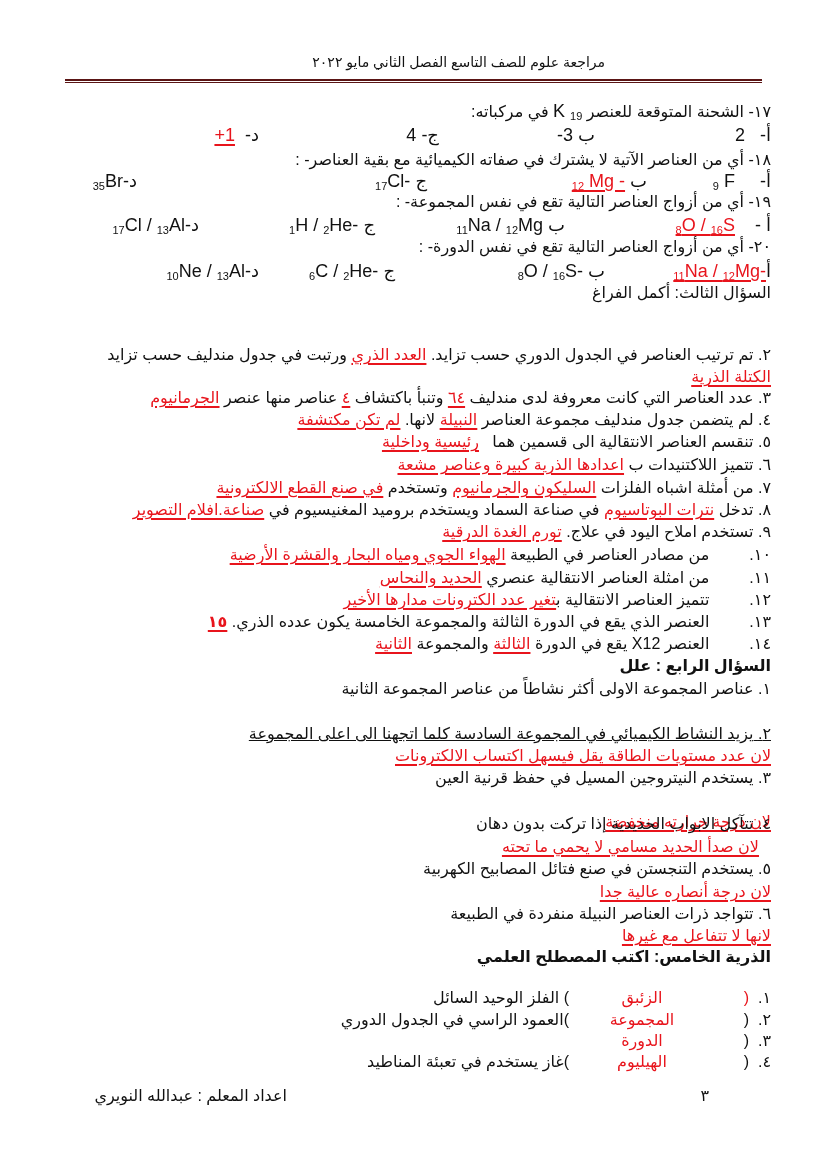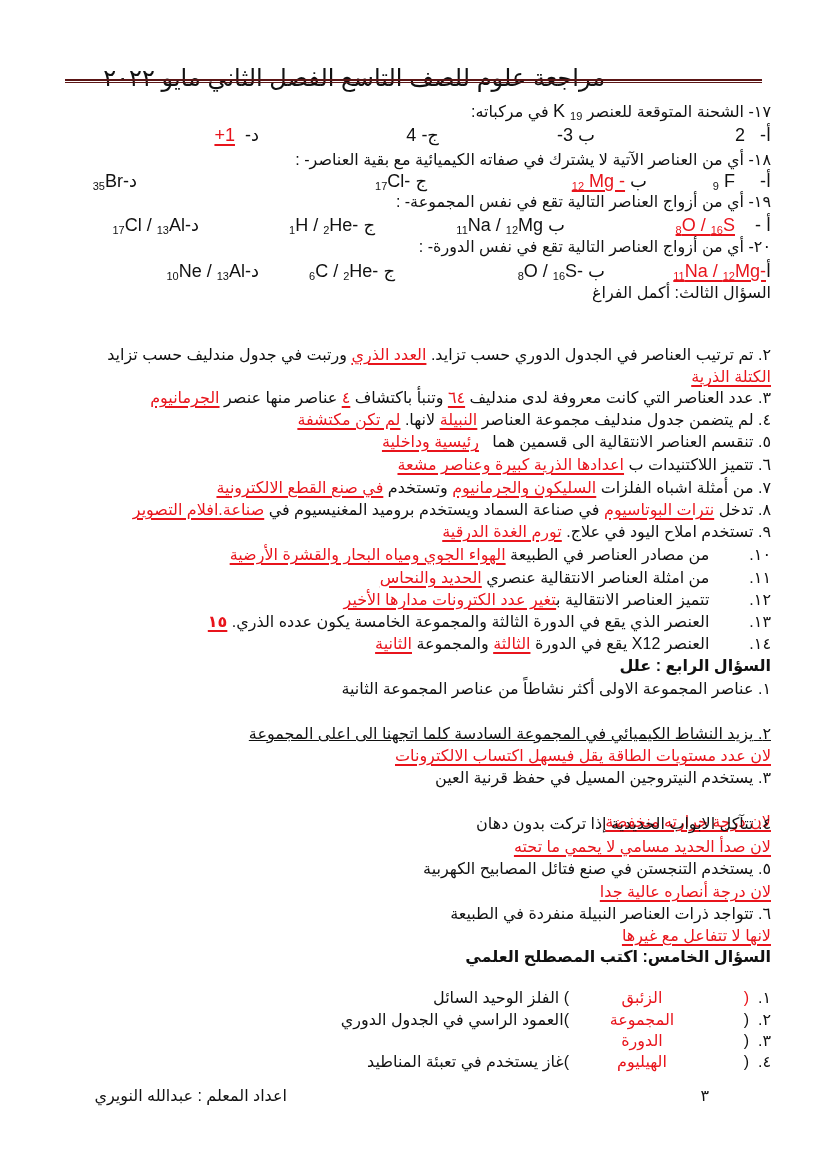--- a/index.html
+++ b/index.html
@@ -1,20 +1,20 @@
 <!DOCTYPE html>
 <html lang="ar" dir="rtl"><head>
 <meta charset="utf-8">
 <style>
   html, body { margin: 0; padding: 0; background: #ffffff; }
   body { width: 827px; height: 1169px; position: relative; overflow: hidden;
          font-family: "Liberation Sans", "DejaVu Sans", sans-serif; color: #111; }
   .page { position: absolute; left: 0; top: 0; width: 827px; height: 1169px; }
   .abs { position: absolute; white-space: nowrap; }
-  .header-title { right: 222px; top: 64px; font-size: 24px; }
+  .header-title { right: 222px; top: 54px; font-size: 14px; }
   .header-rule { left: 65px; right: 65px; top: 79px; height: 0; border-top: 2px solid #5a1515; border-bottom: 1px solid #5a1515; padding-top: 1px; }
   .t { font-size: 16px; line-height: 20px; }
   .b { font-weight: bold; }
   .red { color: #e8141c; }
   .u { text-decoration: underline; text-decoration-color: #e8141c; text-decoration-thickness: 2px; text-underline-offset: 3px; }
   sub { font-size: 11px; vertical-align: -3px; }
   .opt { font-size: 18px; }
   .ltr { direction: ltr; unicode-bidi: embed; }
   .footer { font-size: 16px; }
 </style>
@@ -97,27 +97,27 @@
   </div>
 
   <div class="abs t b" style="right:56px; top:656px;">السؤال الرابع : علل</div>
 
   <div class="abs t" style="right:56px; top:679px;"><span>١.</span> <span>عناصر المجموعة الاولى أكثر نشاطاً من عناصر المجموعة الثانية</span></div>
   <div class="abs t" style="right:56px; top:724px;text-decoration:underline;"><span>٢.</span> <span>يزيد النشاط الكيميائي في المجموعة السادسة كلما اتجهنا الى اعلى المجموعة</span></div>
   <div class="abs t red u" style="right:56px; top:746px;">لان عدد مستويات الطاقة  يقل فيسهل اكتساب الالكترونات</div>
   <div class="abs t" style="right:56px; top:768px;"><span>٣.</span> <span>يستخدم النيتروجين المسيل في حفظ قرنية العين</span></div>
   <div class="abs t red u" style="right:56px; top:812px;">لان درجة حرارته منخفضة</div>
   <div class="abs t" style="right:56px; top:814px;"><span>٤.</span> <span>تتآكل الابواب الحديدية إذا تركت بدون دهان</span></div>
-  <div class="abs t red u" style="right:56px; top:837px;">لان صدأ الحديد مسامي  لا يحمي ما تحته</div>
+  <div class="abs t red u" style="right:68px; top:837px;">لان صدأ الحديد مسامي  لا يحمي ما تحته</div>
   <div class="abs t" style="right:56px; top:859px;"><span>٥.</span> <span>يستخدم التنجستن في صنع فتائل المصابيح الكهربية</span></div>
   <div class="abs t red u" style="right:56px; top:882px;">لان درجة أنصاره عالية جدا</div>
   <div class="abs t" style="right:56px; top:904px;"><span>٦.</span> <span>تتواجد ذرات العناصر النبيلة منفردة في الطبيعة</span></div>
   <div class="abs t red u" style="right:56px; top:926px;">لانها لا تتفاعل مع غيرها</div>
 
-  <div class="abs t b" style="right:56px; top:947px;">السؤال الخامس: اكتب المصطلح العلمي</div>
+  <div class="abs t b" style="right:56px; top:947px;">الذرية الخامس: اكتب المصطلح العلمي</div>
 
   <div class="abs t" style="right:56px; top:988px;">
     <span>١.</span>&nbsp;&nbsp;<span class="red">(</span>
   </div>
   <div class="abs t red" style="right:135px; top:988px; width:100px; text-align:center;">الزئبق</div>
   <div class="abs t" style="right:258px; top:988px;">) الفلز الوحيد السائل</div>
 
   <div class="abs t" style="right:56px; top:1010px;">
     <span>٢.</span>&nbsp;&nbsp;<span>(</span>
   </div>

